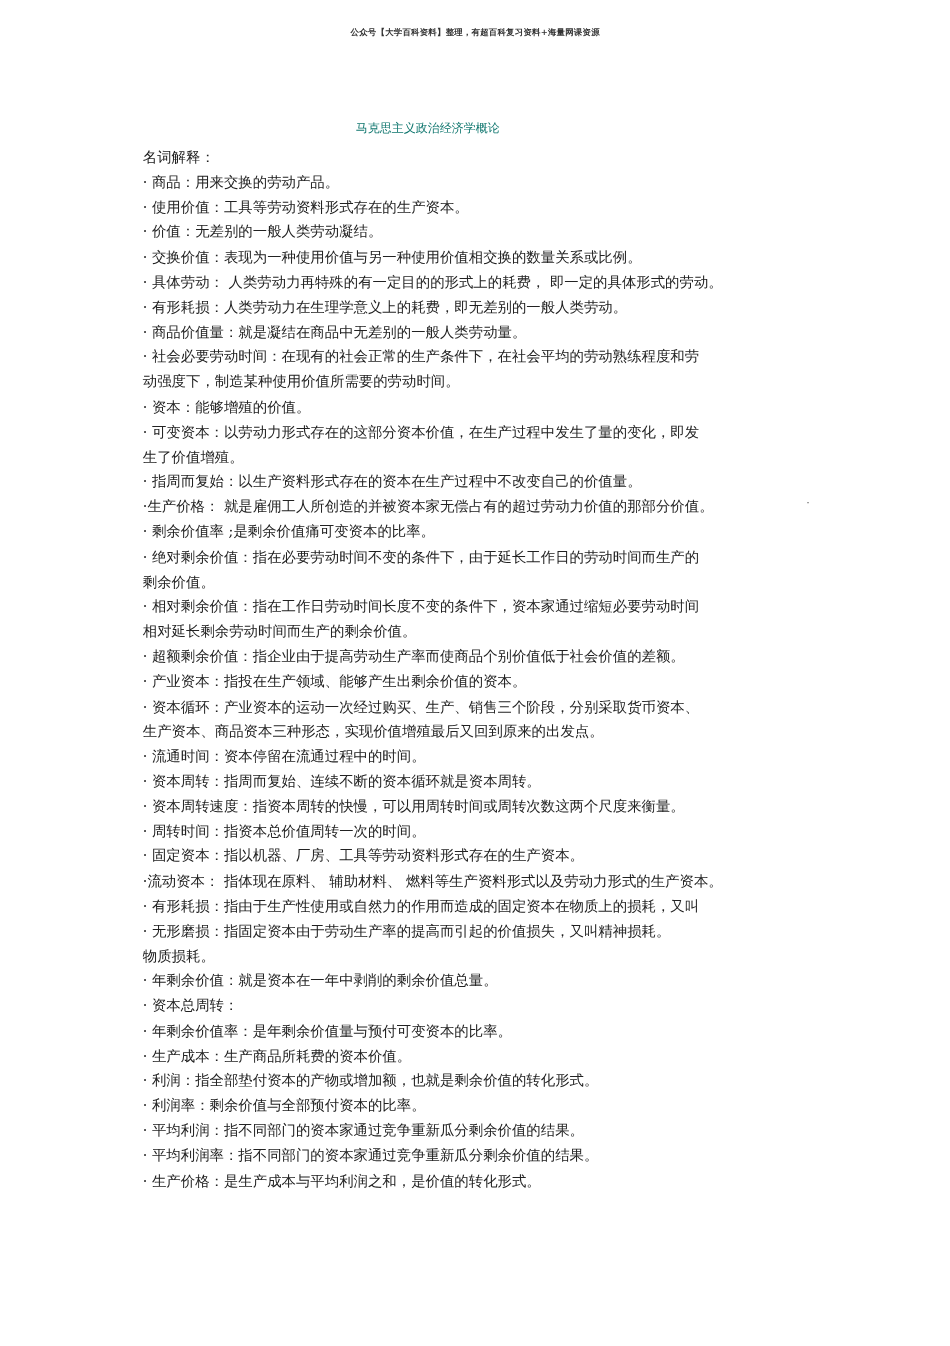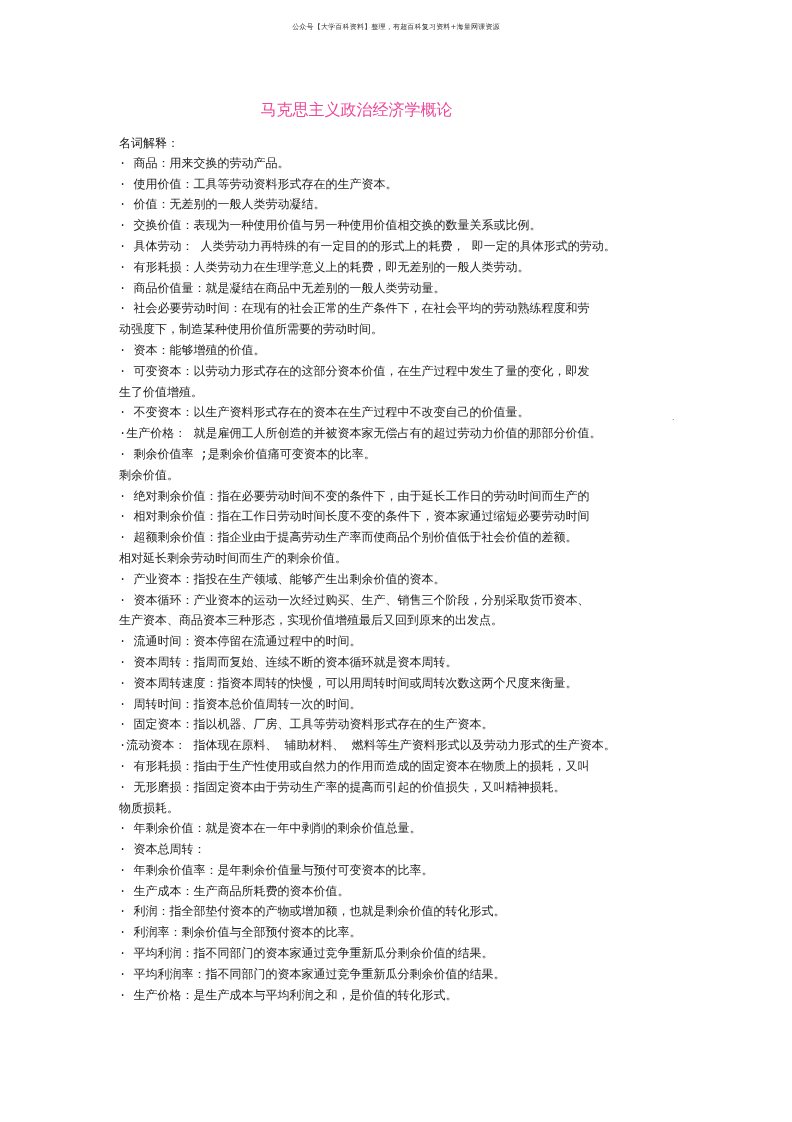--- a/index.html
+++ b/index.html
@@ -1,24 +1,24 @@
 <!DOCTYPE html>
 <html><head>
 <meta charset="utf-8">
 <style>
   html, body { margin: 0; padding: 0; background: #ffffff; }
   body { width: 792px; height: 1122px; position: relative; overflow: hidden;
          font-family: "DejaVu Serif", "Liberation Serif", serif; color: #222; }
   .header-note { position: absolute; top: 22px; left: 0; width: 792px; text-align: center;
-                 font-size: 7px; font-weight: normal; color: #333; letter-spacing: 0.2px; }
+                 font-size: 7px; font-weight: bold; color: #333; letter-spacing: 0.2px; }
   .title { position: absolute; top: 100px; left: 0; width: 713px; text-align: center;
-           font-size: 16px; color: #ec4899; }
-  .content { position: absolute; top: 121px; left: 119px; width: 560px; margin-top: 12px; }
+           font-size: 10px; color: #0f766e; }
+  .content { position: absolute; top: 121px; left: 119px; width: 560px; }
   .section-label { font-size: 12px; line-height: 20.8px; height: 20.8px; }
-  .line { font-size: 12px; line-height: 20.8px; white-space: nowrap; font-family: Liberation Mono, monospace; }
+  .line { font-size: 12px; line-height: 20.8px; white-space: nowrap; }
   .dot-mark { position: absolute; left: 672px; top: 415px; font-size: 8px; color: #444; }
 </style>
 </head>
 <body>
 
 <div class="header-note">公众号【大学百科资料】整理，有超百科复习资料+海量网课资源</div>
 <div class="title">马克思主义政治经济学概论</div>
 
 <div class="content">
   <div class="section-label">名词解释：</div>
@@ -28,28 +28,28 @@
       <div class="line">· 价值：无差别的一般人类劳动凝结。</div>
       <div class="line">· 交换价值：表现为一种使用价值与另一种使用价值相交换的数量关系或比例。</div>
       <div class="line">· 具体劳动：  人类劳动力再特殊的有一定目的的形式上的耗费，         即一定的具体形式的劳动。</div>
       <div class="line">· 有形耗损：人类劳动力在生理学意义上的耗费，即无差别的一般人类劳动。</div>
       <div class="line">· 商品价值量：就是凝结在商品中无差别的一般人类劳动量。</div>
       <div class="line">· 社会必要劳动时间：在现有的社会正常的生产条件下，在社会平均的劳动熟练程度和劳</div>
       <div class="line">动强度下，制造某种使用价值所需要的劳动时间。</div>
       <div class="line">· 资本：能够增殖的价值。</div>
       <div class="line">· 可变资本：以劳动力形式存在的这部分资本价值，在生产过程中发生了量的变化，即发</div>
       <div class="line">生了价值增殖。</div>
-      <div class="line">· 不变资本：以生产资料形式存在的资本在生产过程中不改变自己的价值量。</div>
+      <div class="line">· 指周而复始：以生产资料形式存在的资本在生产过程中不改变自己的价值量。</div>
       <div class="line">·生产价格：  就是雇佣工人所创造的并被资本家无偿占有的超过劳动力价值的那部分价值。</div>
       <div class="line">· 剩余价值率  ;是剩余价值痛可变资本的比率。</div>
+      <div class="line">· 绝对剩余价值：指在必要劳动时间不变的条件下，由于延长工作日的劳动时间而生产的</div>
       <div class="line">剩余价值。</div>
-      <div class="line">· 绝对剩余价值：指在必要劳动时间不变的条件下，由于延长工作日的劳动时间而生产的</div>
       <div class="line">· 相对剩余价值：指在工作日劳动时间长度不变的条件下，资本家通过缩短必要劳动时间</div>
+      <div class="line">相对延长剩余劳动时间而生产的剩余价值。</div>
       <div class="line">· 超额剩余价值：指企业由于提高劳动生产率而使商品个别价值低于社会价值的差额。</div>
-      <div class="line">相对延长剩余劳动时间而生产的剩余价值。</div>
       <div class="line">· 产业资本：指投在生产领域、能够产生出剩余价值的资本。</div>
       <div class="line"> · 资本循环：产业资本的运动一次经过购买、生产、销售三个阶段，分别采取货币资本、</div>
       <div class="line">生产资本、商品资本三种形态，实现价值增殖最后又回到原来的出发点。</div>
       <div class="line">· 流通时间：资本停留在流通过程中的时间。</div>
       <div class="line">· 资本周转：指周而复始、连续不断的资本循环就是资本周转。</div>
       <div class="line">· 资本周转速度：指资本周转的快慢，可以用周转时间或周转次数这两个尺度来衡量。</div>
       <div class="line">· 周转时间：指资本总价值周转一次的时间。</div>
       <div class="line">· 固定资本：指以机器、厂房、工具等劳动资料形式存在的生产资本。</div>
       <div class="line">·流动资本：  指体现在原料、  辅助材料、  燃料等生产资料形式以及劳动力形式的生产资本。</div>
       <div class="line">· 有形耗损：指由于生产性使用或自然力的作用而造成的固定资本在物质上的损耗，又叫</div>

